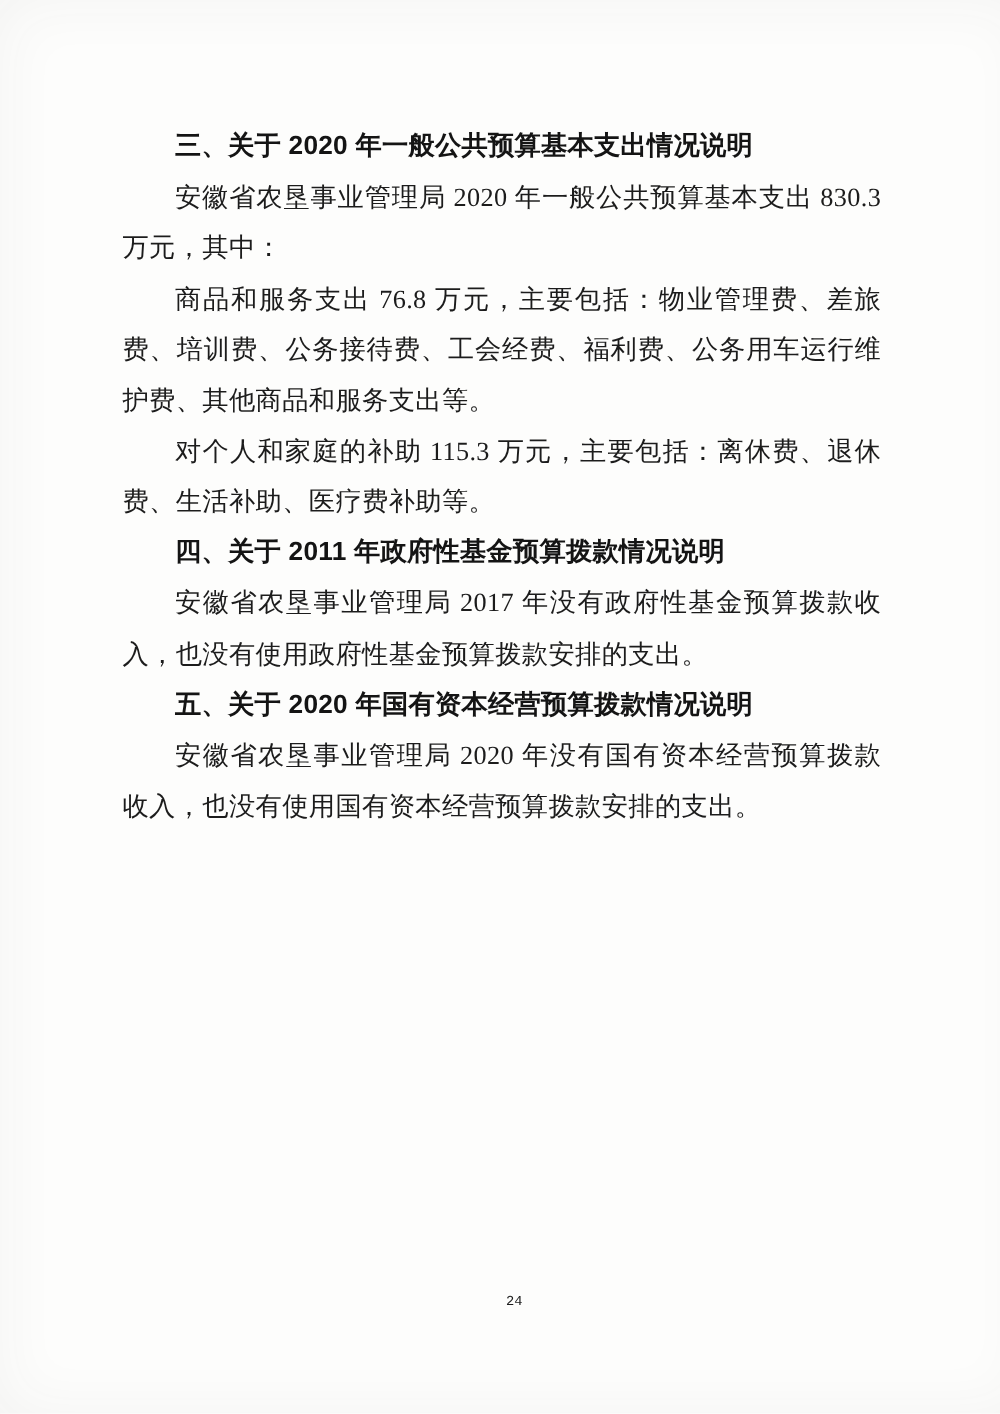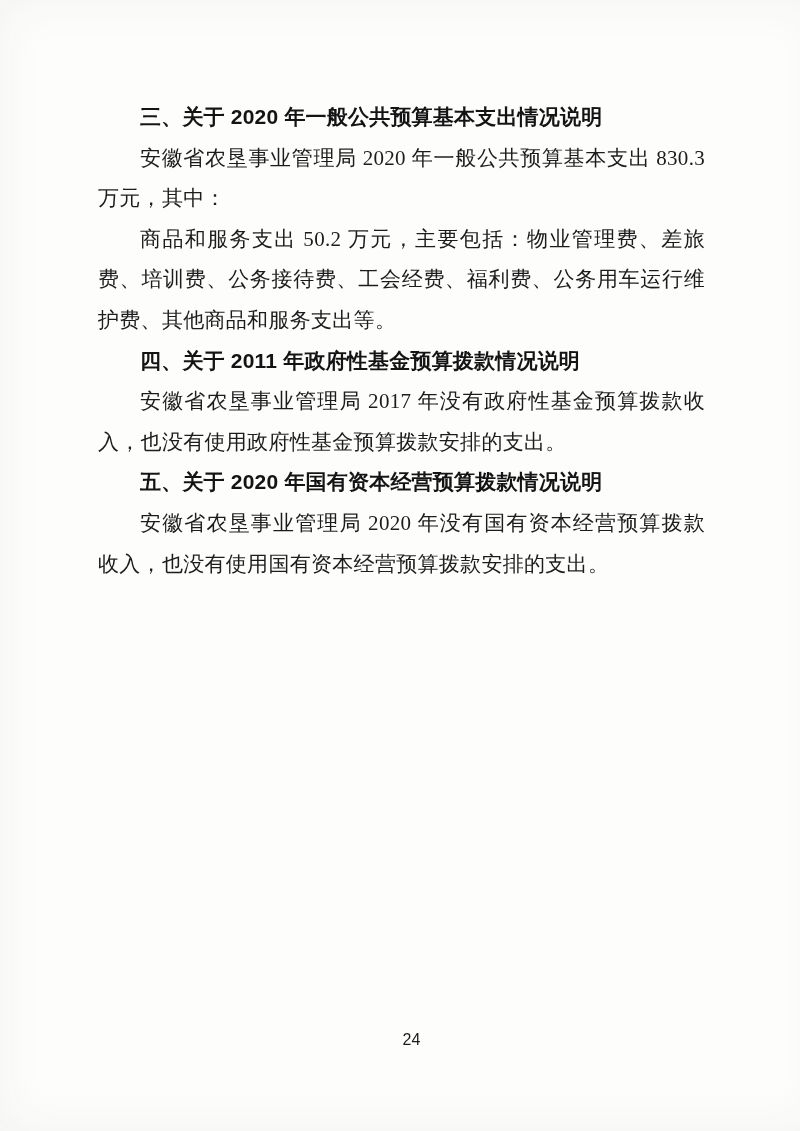--- a/index.html
+++ b/index.html
@@ -42,33 +42,34 @@
     letter-spacing: 0.2px;
   }
   .page-footer {
     position: absolute;
     left: 0;
     top: 1031px;
     width: 100%;
     text-align: center;
   }
   .page-footer span {
-    font-family: Liberation Sans, sans-serif;
-    font-size: 16px;
+    font-family: Liberation Mono, monospace;
+    font-size: 11px;
     color: #1c1c1c;
   }
 </style>
 </head>
 <body>
 
 <div class="page">
   <main class="content">
     <p class="heading">三、关于 2020 年一般公共预算基本支出情况说明</p>
     <p class="para">安徽省农垦事业管理局 2020 年一般公共预算基本支出 830.3 万元，其中：</p>
-    <p class="para">商品和服务支出 50.2 万元，主要包括：物业管理费、差旅费、培训费、公务接待费、工会经费、福利费、公务用车运行维护费、其他商品和服务支出等。</p>
+    <p class="para">商品和服务支出 76.8 万元，主要包括：物业管理费、差旅费、培训费、公务接待费、工会经费、福利费、公务用车运行维护费、其他商品和服务支出等。</p>
+    <p class="para">对个人和家庭的补助 115.3 万元，主要包括：离休费、退休费、生活补助、医疗费补助等。</p>
     <p class="heading">四、关于 2011 年政府性基金预算拨款情况说明</p>
     <p class="para">安徽省农垦事业管理局 2017 年没有政府性基金预算拨款收入，也没有使用政府性基金预算拨款安排的支出。</p>
     <p class="heading">五、关于 2020 年国有资本经营预算拨款情况说明</p>
     <p class="para">安徽省农垦事业管理局 2020 年没有国有资本经营预算拨款收入，也没有使用国有资本经营预算拨款安排的支出。</p>
   </main>
 
   <footer class="page-footer">
     <span>24</span>
   </footer>
 </div>

